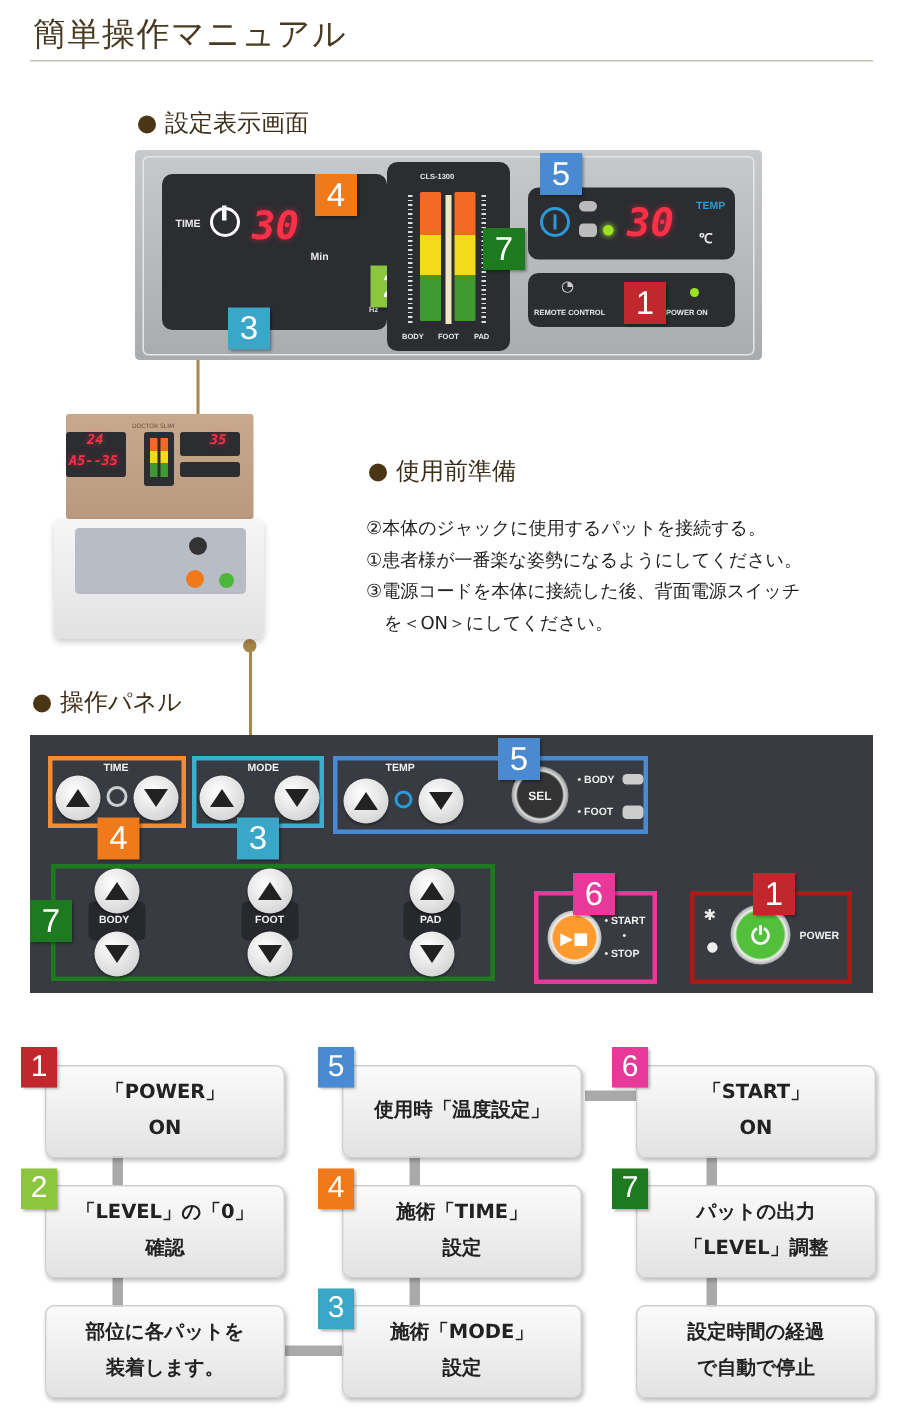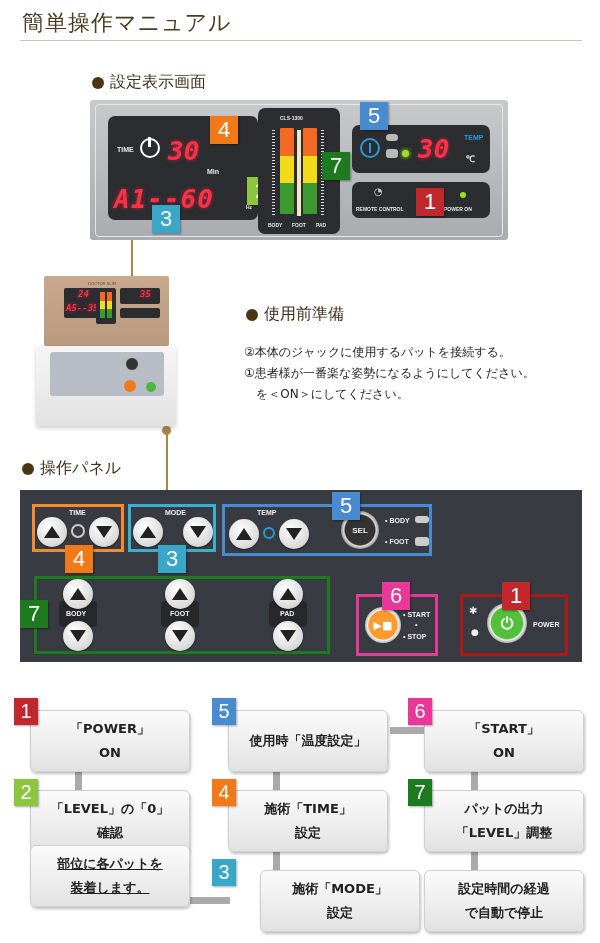--- a/index.html
+++ b/index.html
@@ -53,21 +53,20 @@
 <div class="abs disp">
   <div class="abs disp-inner"></div>
 
   <div class="abs lcd" style="left:18px; top:16px; width:150px; height:104px;">
     <span class="abs lbl" style="left:9px; top:30px;">TIME</span>
     <div class="abs" style="left:32px; top:22px; width:20px; height:20px; border:2.5px solid #fff; border-radius:50%;">
       <div class="abs" style="left:6px; top:-3px; width:3px; height:10px; background:#fff;"></div>
     </div>
     <span class="abs seg" style="left:60px; top:20px; font-size:26px;">30</span>
     <span class="abs lbl" style="left:99px; top:52px;">Min</span>
-    <span class="abs seg" style="left:6px; top:68px; font-size:26px; letter-spacing:1px;">A1--60</span>
     <span class="abs lbl" style="left:138px; top:88px; font-size:5px;">Hz</span>
   </div>
   <div class="abs badge" style="left:120px; top:16px; background:#f07a1a;">4</div>
   <div class="abs badge" style="left:157px; top:77px; background:#8cc63f;">2</div>
   <div class="abs badge" style="left:62px; top:105px; background:#3aa6c8;">3</div>
 
   <div class="abs lcd" style="left:168px; top:8px; width:82px; height:126px;">
     <span class="abs lbl" style="left:22px; top:7px; font-size:5px;">CLS-1300</span>
     <div class="abs meter-tick" style="left:14px; top:22px; height:86px;"></div>
     <div class="abs bar" style="left:22px; top:20px; height:86px; background:linear-gradient(#f46a24 0 33%, #f2dc1a 33% 64%, #3c9a30 64%);"></div>
@@ -102,21 +101,21 @@
   <div class="abs badge" style="left:326px; top:88px; background:#c0282d;">1</div>
 </div>
 
 <div class="abs leader" style="left:131px; top:240px; height:40px;"></div>
 <div class="abs leader-dot" style="left:127px; top:276px;"></div>
 <div class="abs leader" style="left:166px; top:430px; height:60px;"></div>
 <div class="abs leader-dot" style="left:162px; top:426px;"></div>
 
 <div class="abs" style="left:44px; top:276px; width:125px; height:70px; background:linear-gradient(#c9a98c,#b99a7f); border-radius:2px;">
   <span class="abs" style="left:44px; top:5px; font-size:4px; color:#6a5240;">DOCTOR SLIM</span>
-  <div class="abs lcd" style="left:20px; top:12px; width:40px; height:30px; border-radius:2px;">
+  <div class="abs lcd" style="left:0; top:12px; width:40px; height:30px; border-radius:2px;">
     <span class="abs seg" style="left:14px; top:1px; font-size:9px;">24</span>
     <span class="abs seg" style="left:2px; top:15px; font-size:9px;">A5--35</span>
   </div>
   <div class="abs lcd" style="left:52px; top:12px; width:20px; height:36px; border-radius:2px;">
     <div class="abs" style="left:4px; top:4px; width:5px; height:26px; background:linear-gradient(#f46a24 0 33%, #f2dc1a 33% 64%, #3c9a30 64%);"></div>
     <div class="abs" style="left:11px; top:4px; width:5px; height:26px; background:linear-gradient(#f46a24 0 33%, #f2dc1a 33% 64%, #3c9a30 64%);"></div>
   </div>
   <div class="abs lcd" style="left:76px; top:12px; width:40px; height:16px; border-radius:2px;">
     <span class="abs seg" style="left:20px; top:1px; font-size:9px;">35</span>
   </div>
@@ -130,20 +129,21 @@
   </div>
 </div>
 
 <div class="abs sec" style="left:246px; top:304px;">
   <span class="dot"></span>
   <span>使用前準備</span>
 </div>
 <div class="abs prep-list">
   <div>②本体のジャックに使用するパットを接続する。</div>
   <div>①患者様が一番楽な姿勢になるようにしてください。</div>
+  <div>③電源コードを本体に接続した後、背面電源スイッチ</div>
   <div>　を＜ON＞にしてください。</div>
 </div>
 
 <div class="abs sec" style="left:22px; top:458px;">
   <span class="dot"></span>
   <span>操作パネル</span>
 </div>
 
 <div class="abs opanel">
 
@@ -254,37 +254,37 @@
     <span>ON</span>
 </div>
 <div class="abs sbadge" style="left:14px; top:698px; background:#c0282d;">1</div>
 
 <div class="abs step" style="left:30px; top:790px;">
   <span>「LEVEL」の「0」</span>
     <span>確認</span>
 </div>
 <div class="abs sbadge" style="left:14px; top:779px; background:#8cc63f;">2</div>
 
-<div class="abs step" style="left:30px; top:845px;text-decoration:underline;">
+<div class="abs step" style="left:30px; top:870px;">
   <span>部位に各パットを</span>
     <span>装着します。</span>
 </div>
 
 <div class="abs step" style="left:228px; top:710px;">
     <span>使用時「温度設定」</span>
 </div>
 <div class="abs sbadge" style="left:212px; top:698px; background:#4a8ad0;">5</div>
 
 <div class="abs step" style="left:228px; top:790px;">
   <span>施術「TIME」</span>
     <span>設定</span>
 </div>
 <div class="abs sbadge" style="left:212px; top:779px; background:#f07a1a;">4</div>
 
-<div class="abs step" style="left:228px; top:870px;margin-left:32px;">
+<div class="abs step" style="left:228px; top:870px;">
   <span>施術「MODE」</span>
     <span>設定</span>
 </div>
 <div class="abs sbadge" style="left:212px; top:859px; background:#3aa6c8;">3</div>
 
 <div class="abs step" style="left:424px; top:710px;">
   <span>「START」</span>
     <span>ON</span>
 </div>
 <div class="abs sbadge" style="left:408px; top:698px; background:#e8389a;">6</div>

